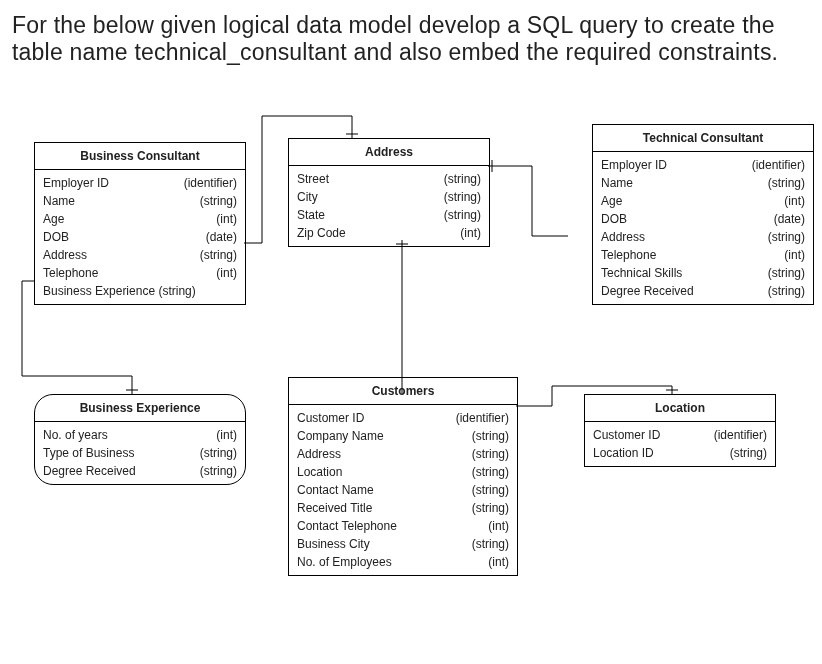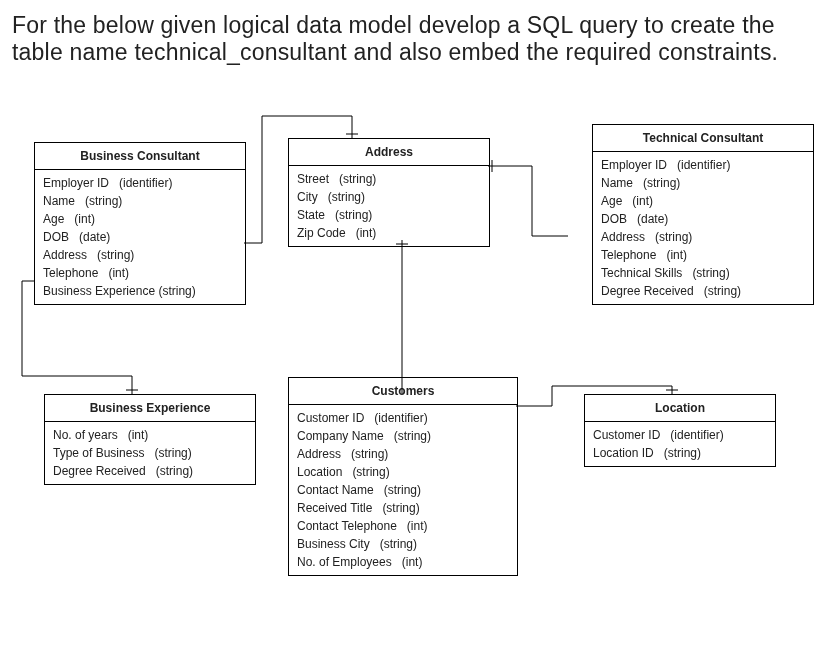--- a/index.html
+++ b/index.html
@@ -35,28 +35,29 @@
     font-weight: bold;
     text-align: center;
     padding: 4px 6px;
     border-bottom: 1px solid #000;
   }
   .attrs {
     padding: 4px 8px;
   }
   .row {
     display: flex;
+    justify-content: space-between;
     gap: 10px;
     white-space: nowrap;
   }
   
   #business-consultant { left: 22px; top: 56px; width: 210px; }
   #address             { left: 276px; top: 52px; width: 200px; }
   #technical-consultant{ left: 580px; top: 38px; width: 220px; }
-  #business-experience { left: 32px; top: 308px; width: 210px; }
+  #business-experience { left: 22px; top: 308px; width: 210px; border-radius: 19px; }
   #customers           { left: 276px; top: 291px; width: 228px; }
   #location            { left: 572px; top: 308px; width: 190px; }
 
   
   svg.lines {
     position: absolute;
     inset: 0;
     width: 100%;
     height: 100%;
     pointer-events: none;

